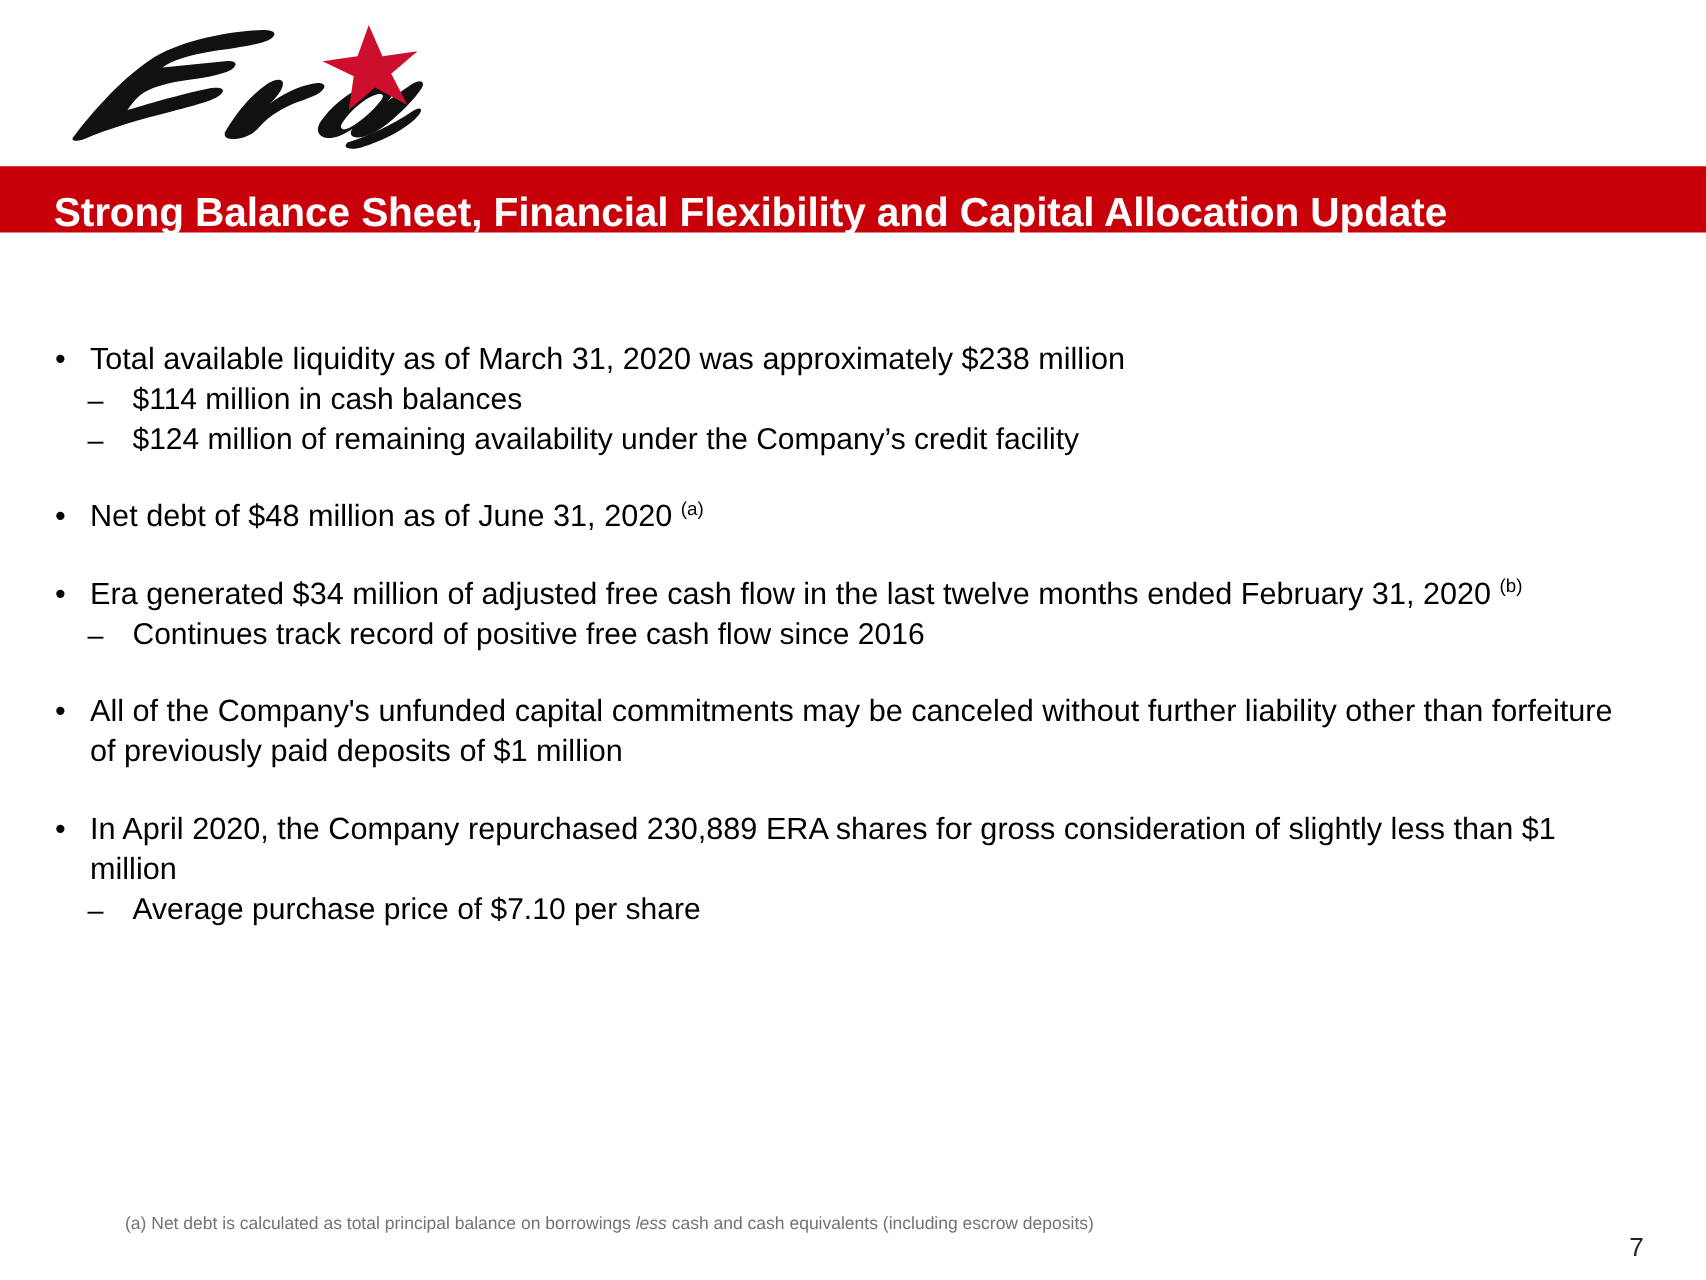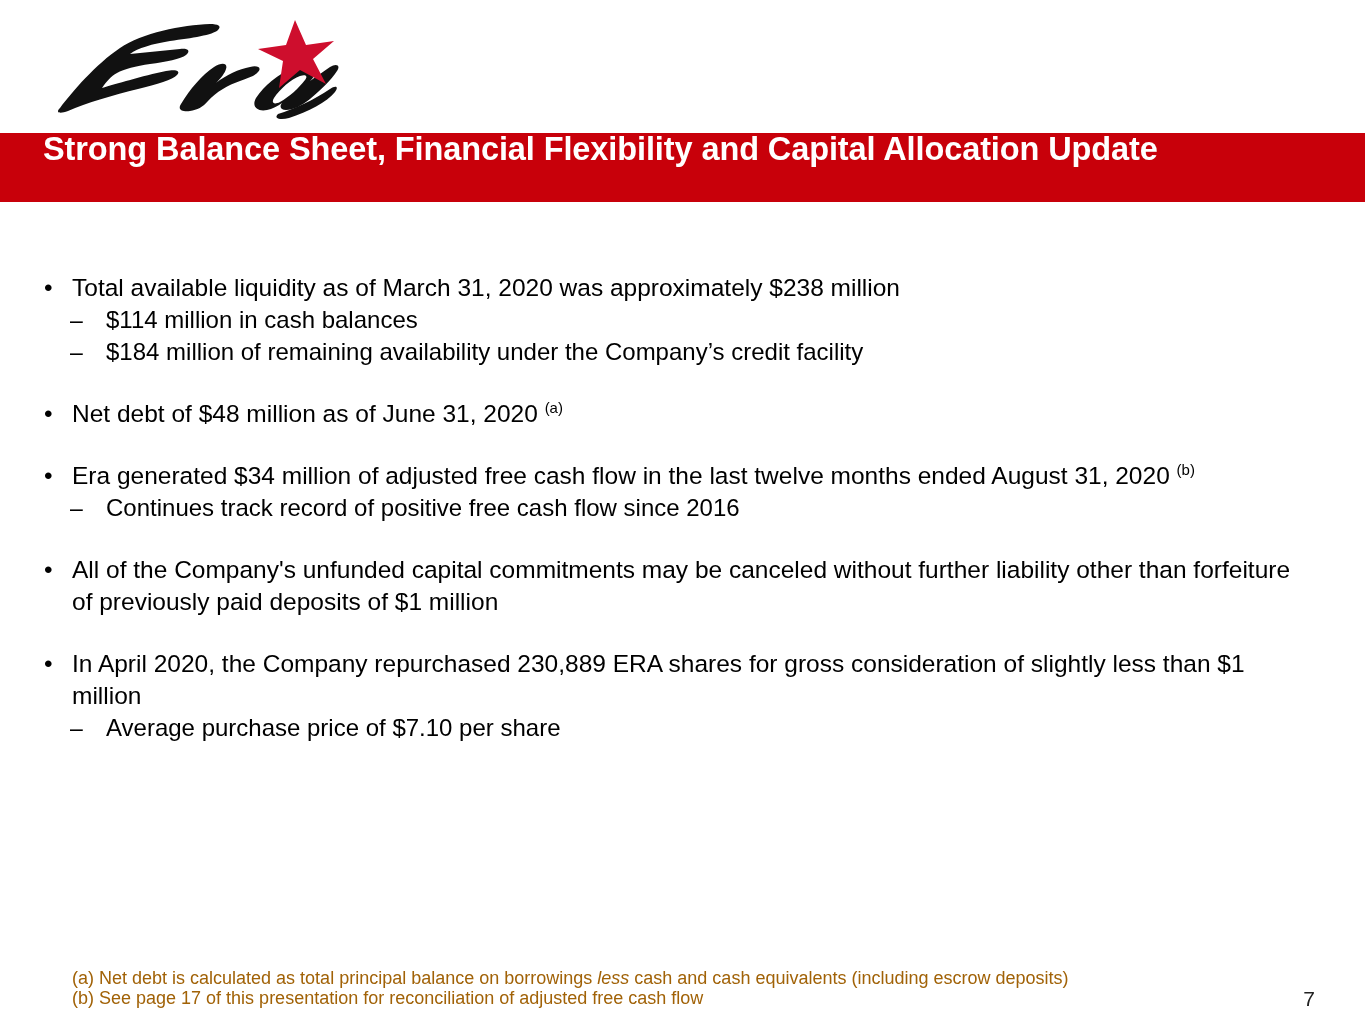--- a/index.html
+++ b/index.html
@@ -25,24 +25,24 @@
     height: 108px;
   }
   #logo svg { display: block; }
 
   
   #title-band {
     position: absolute;
     left: 0;
     top: 133px;
     width: 1365px;
-    height: 69px;
+    height: 53px;
     background: #C8000A;
     display: flex;
-    align-items: flex-start;
+    align-items: flex-end;
   }
   #title-text {
     color: #ffffff;
     font-size: 32.5px;
     font-weight: bold;
     letter-spacing: -0.1px;
     padding-left: 43px;
     white-space: nowrap;
     line-height: 1;
   }
@@ -87,25 +87,25 @@
   .sup {
     font-size: 15px;
     vertical-align: super;
     line-height: 0;
   }
   .gap-md { height: 30px; }
 
   
   #footnotes {
     position: absolute;
-    left: 72px;
+    left: 100px;
     top: 969px;
-    font-size: 18px;
+    font-size: 14px;
     line-height: 19.5px;
-    color: #a16207;
+    color: #737373;
   }
   #footnotes .fn { white-space: nowrap; }
   #footnotes i { font-style: italic; }
 
   
   #page-number {
     position: absolute;
     right: 50px;
     top: 988px;
     font-size: 21px;
@@ -145,39 +145,39 @@
     <div class="bullet-row lvl1">
       <span class="marker">•</span>
       <span class="btext">Total available liquidity as of March 31, 2020 was approximately $238 million</span>
     </div>
     <div class="bullet-row lvl2">
       <span class="marker">–</span>
       <span class="btext">$114 million in cash balances</span>
     </div>
     <div class="bullet-row lvl2">
       <span class="marker">–</span>
-      <span class="btext">$184 million of remaining availability under the Company’s credit facility</span>
+      <span class="btext">$124 million of remaining availability under the Company’s credit facility</span>
     </div>
   </div>
 
   <div class="gap-md"></div>
 
   <div class="blk">
     <div class="bullet-row lvl1">
       <span class="marker">•</span>
       <span class="btext"><span>Net debt of $48 million as of June 31, 2020 </span><span class="sup">(a)</span></span>
     </div>
   </div>
 
   <div class="gap-md"></div>
 
   <div class="blk">
     <div class="bullet-row lvl1">
       <span class="marker">•</span>
-      <span class="btext"><span>Era generated $34 million of adjusted free cash flow in the last twelve months ended August 31, 2020 </span><span class="sup">(b)</span></span>
+      <span class="btext"><span>Era generated $34 million of adjusted free cash flow in the last twelve months ended February 31, 2020 </span><span class="sup">(b)</span></span>
     </div>
     <div class="bullet-row lvl2">
       <span class="marker">–</span>
       <span class="btext">Continues track record of positive free cash flow since 2016</span>
     </div>
   </div>
 
   <div class="gap-md"></div>
 
   <div class="blk">
@@ -197,16 +197,15 @@
     <div class="bullet-row lvl2">
       <span class="marker">–</span>
       <span class="btext">Average purchase price of $7.10 per share</span>
     </div>
   </div>
 
 </div>
 
 <div id="footnotes">
   <div class="fn"><span>(a) Net debt is calculated as total principal balance on borrowings </span><i>less</i><span> cash and cash equivalents (including escrow deposits)</span></div>
-  <div class="fn">(b) See page 17 of this presentation for reconciliation of adjusted free cash flow</div>
 </div>
 
 <div id="page-number">7</div>
 
 </body></html>

